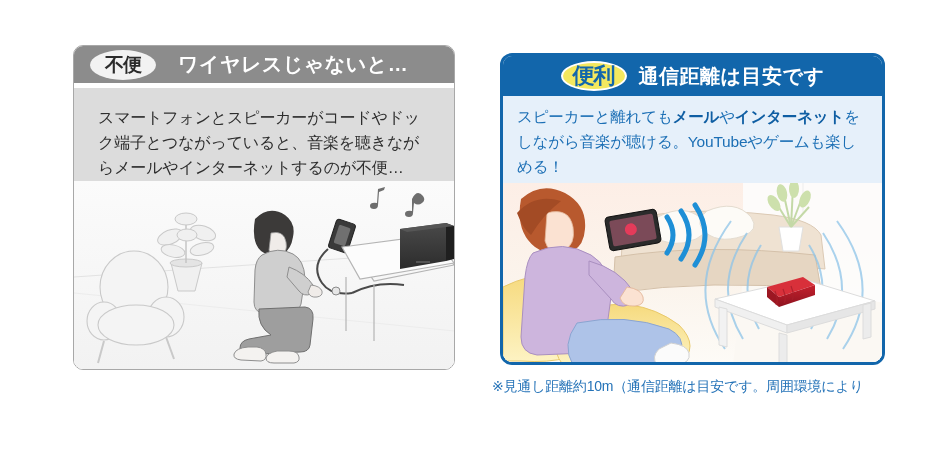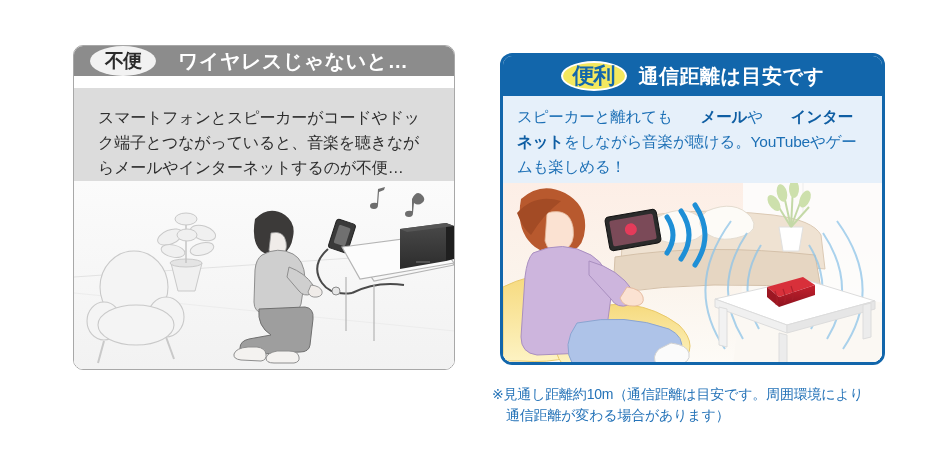--- a/index.html
+++ b/index.html
@@ -9,21 +9,21 @@
     overflow:hidden;position:relative;
   }
 
   
   .panel-left{
     position:absolute;left:73px;top:45px;width:382px;height:325px;
     border:1px solid #a8a8a8;border-radius:10px;background:#ffffff;
     box-sizing:border-box;overflow:hidden;
   }
   .hdr-gray{
-    position:absolute;left:0;top:0;width:100%;height:30px;
+    position:absolute;left:0;top:0;width:100%;height:37px;
     background:#8c8c8c;display:flex;align-items:center;padding-left:16px;
     box-sizing:border-box;
   }
   .badge-gray{
     width:66px;height:30px;border-radius:50%;
     background:#f2f2f2;color:#2b2b2b;
     display:flex;align-items:center;justify-content:center;
     font-size:19px;font-weight:bold;letter-spacing:-1px;flex:none;
   }
   .hdr-gray .hdr-txt{
@@ -66,30 +66,30 @@
     letter-spacing:0.5px;
   }
   .txtblock-blue{
     position:absolute;left:0;top:40px;width:100%;height:87px;
     background:#e6f0fa;box-sizing:border-box;padding:8px 14px 0 14px;
   }
   .txtblock-blue p{
     margin:0;color:#1c6fb5;font-size:15.5px;line-height:25px;
     letter-spacing:-0.2px;
   }
-  .txtblock-blue b{font-weight:bold;color:#0f5ea3;margin-left:28px;}
+  .txtblock-blue b{font-weight:bold;color:#0f5ea3;}
   .scene-right{
     position:absolute;left:0;top:127px;width:100%;height:182px;
     overflow:hidden;background:#ffffff;
   }
 
   
   .footnote{
     position:absolute;left:492px;top:376px;width:420px;
-    color:#2573b8;font-size:14px;line-height:21px;letter-spacing:-0.2px;margin-top:8px;
+    color:#2573b8;font-size:14px;line-height:21px;letter-spacing:-0.2px;
   }
   .footnote .l2{display:block;padding-left:14px;}
 
   svg{display:block;}
 </style>
 </head>
 <body>
 
 <div class="panel-left">
 
@@ -297,14 +297,13 @@
         <path d="M164 34 q12 18 0 36"></path>
         <path d="M178 28 q16 24 0 48"></path>
         <path d="M192 22 q20 30 0 60"></path>
       </g>
     </svg>
   </div>
 </div>
 
 <div class="footnote">
   <span>※見通し距離約10m（通信距離は目安です。周囲環境により</span>
-  <span class="l2">通信距離が変わる場合があります）</span>
 </div>
 
 </body></html>

